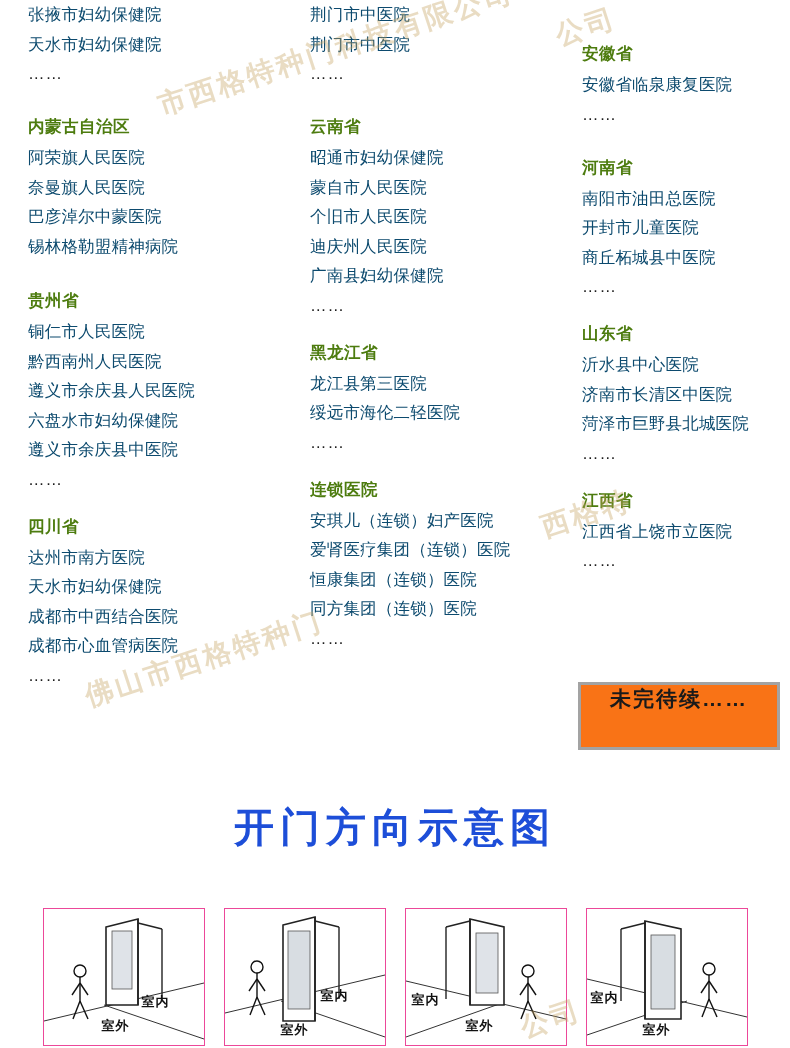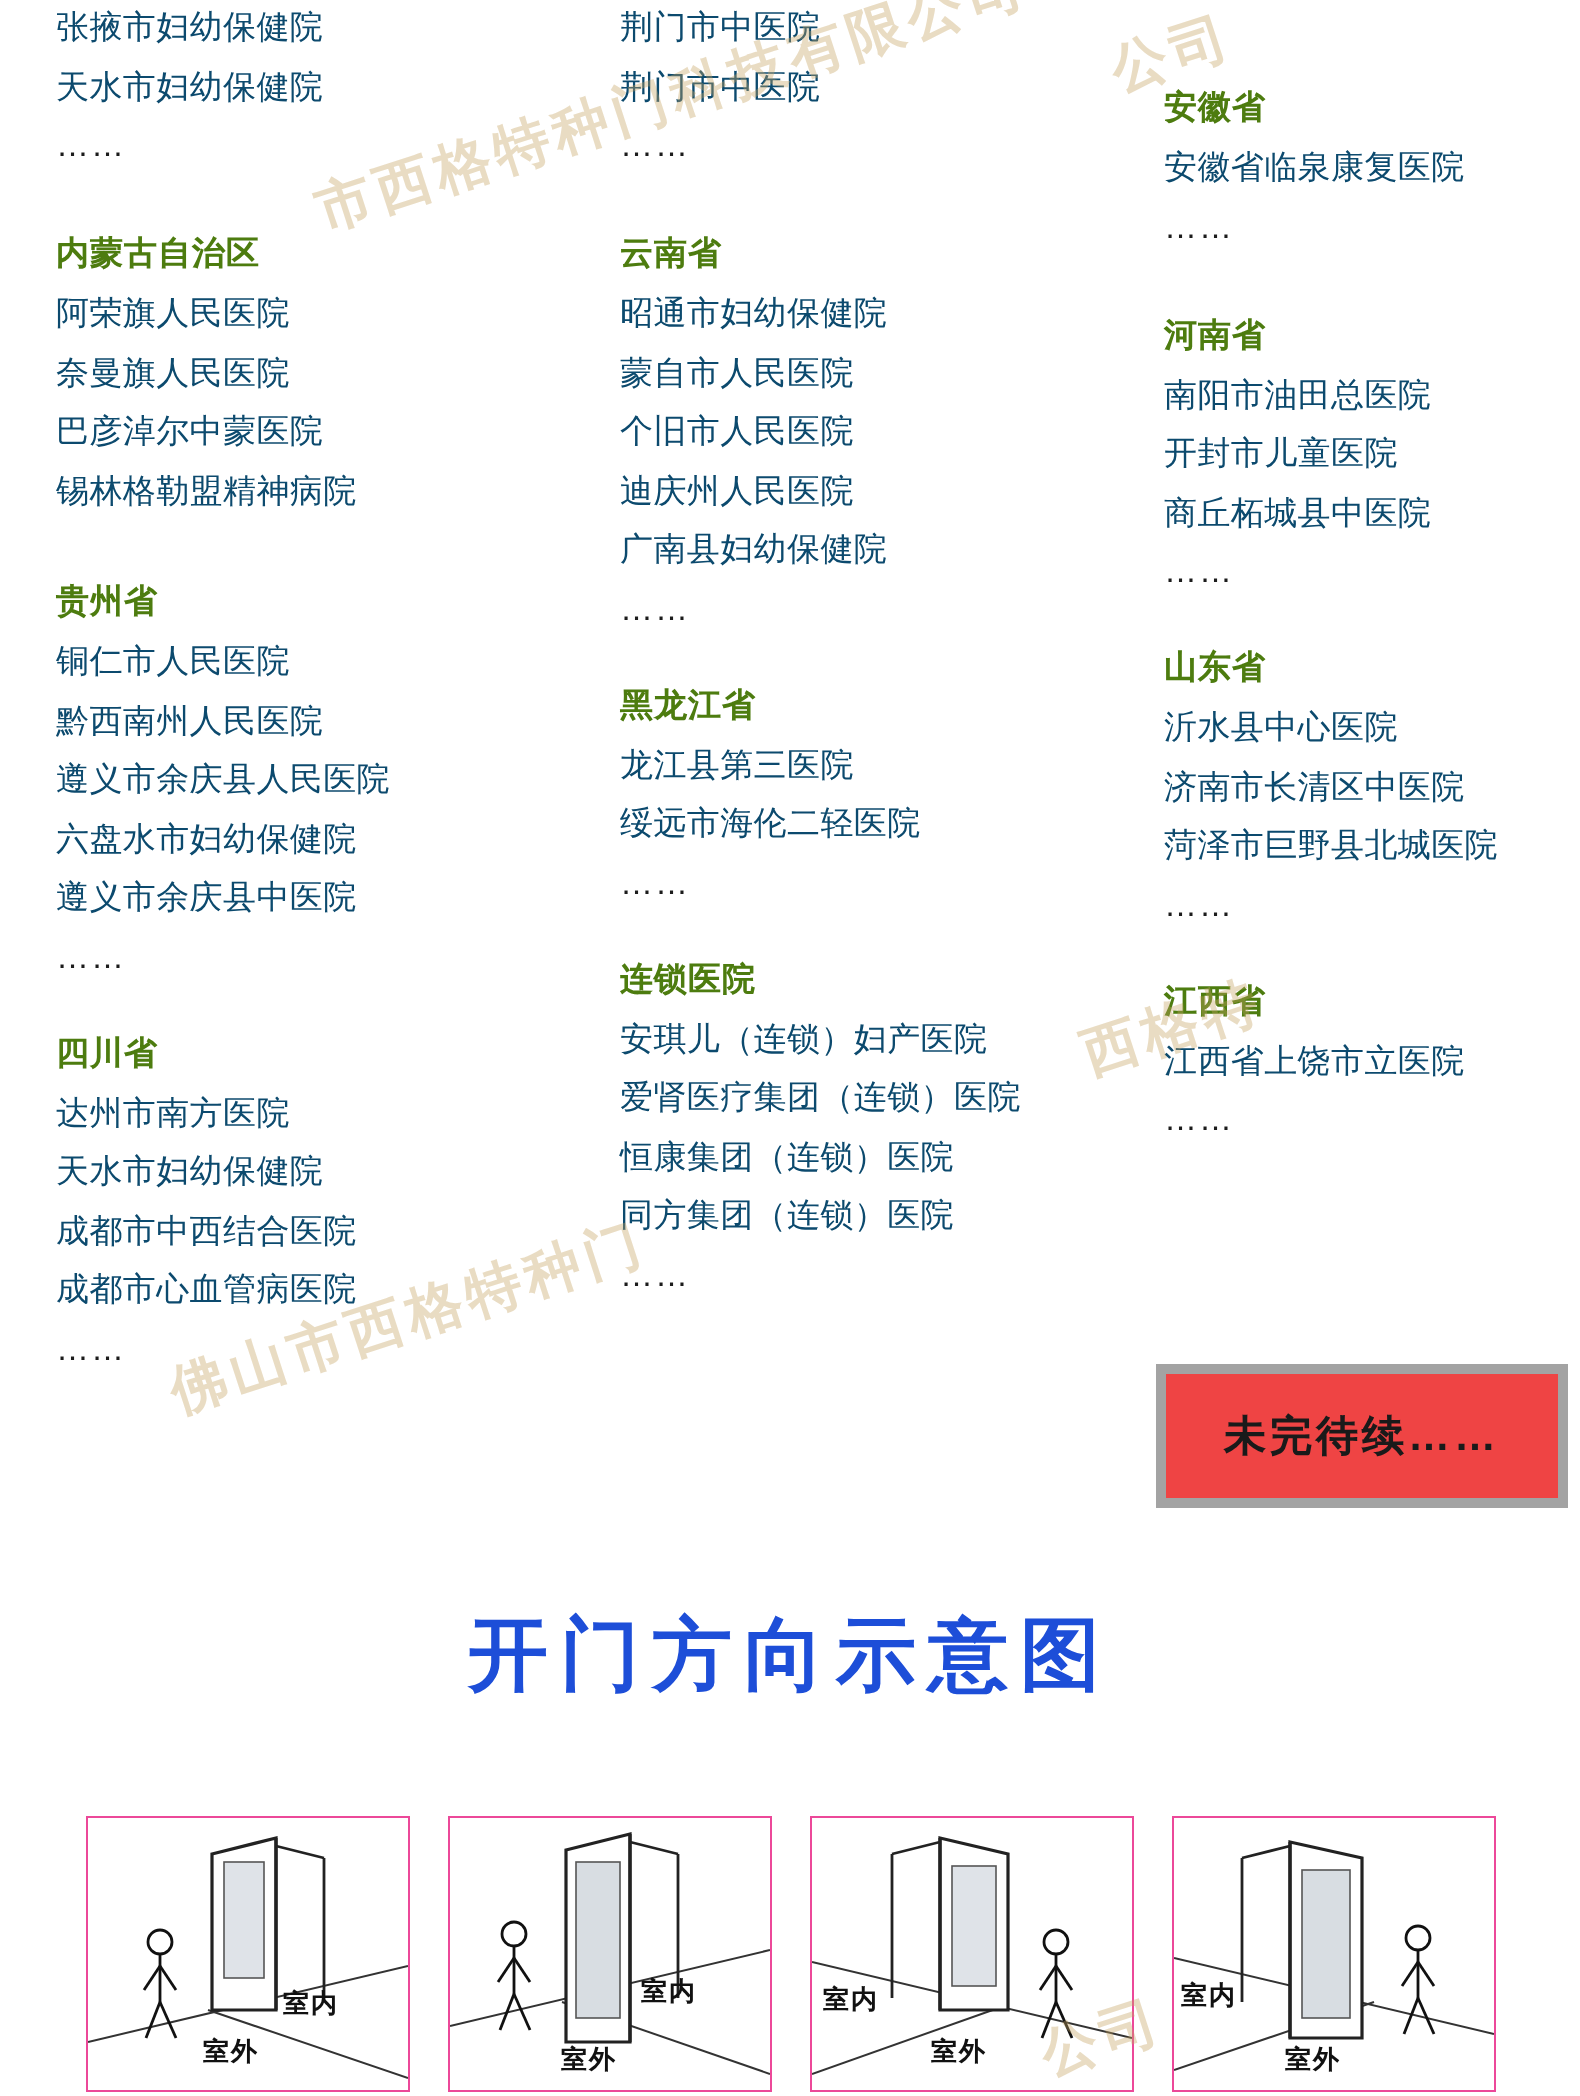--- a/index.html
+++ b/index.html
@@ -80,25 +80,25 @@
   .spacer-16 { height: 16px; }
   .spacer-22 { height: 22px; }
 
   
   .continued-box {
     position: absolute;
     left: 578px;
     top: 682px;
     width: 196px;
     height: 62px;
-    border: 5px solid #a3a3a3;
+    border: 3px solid #a3a3a3;
     display: flex;
-    align-items: center;
+    align-items: flex-start;
     justify-content: center;
-    background: #ef4444;
+    background: #f97316;
     z-index: 6;
   }
   .continued-box span {
     font-size: 21px;
     font-weight: bold;
     letter-spacing: 2px;
     color: #1a1a1a;
   }
 
   

